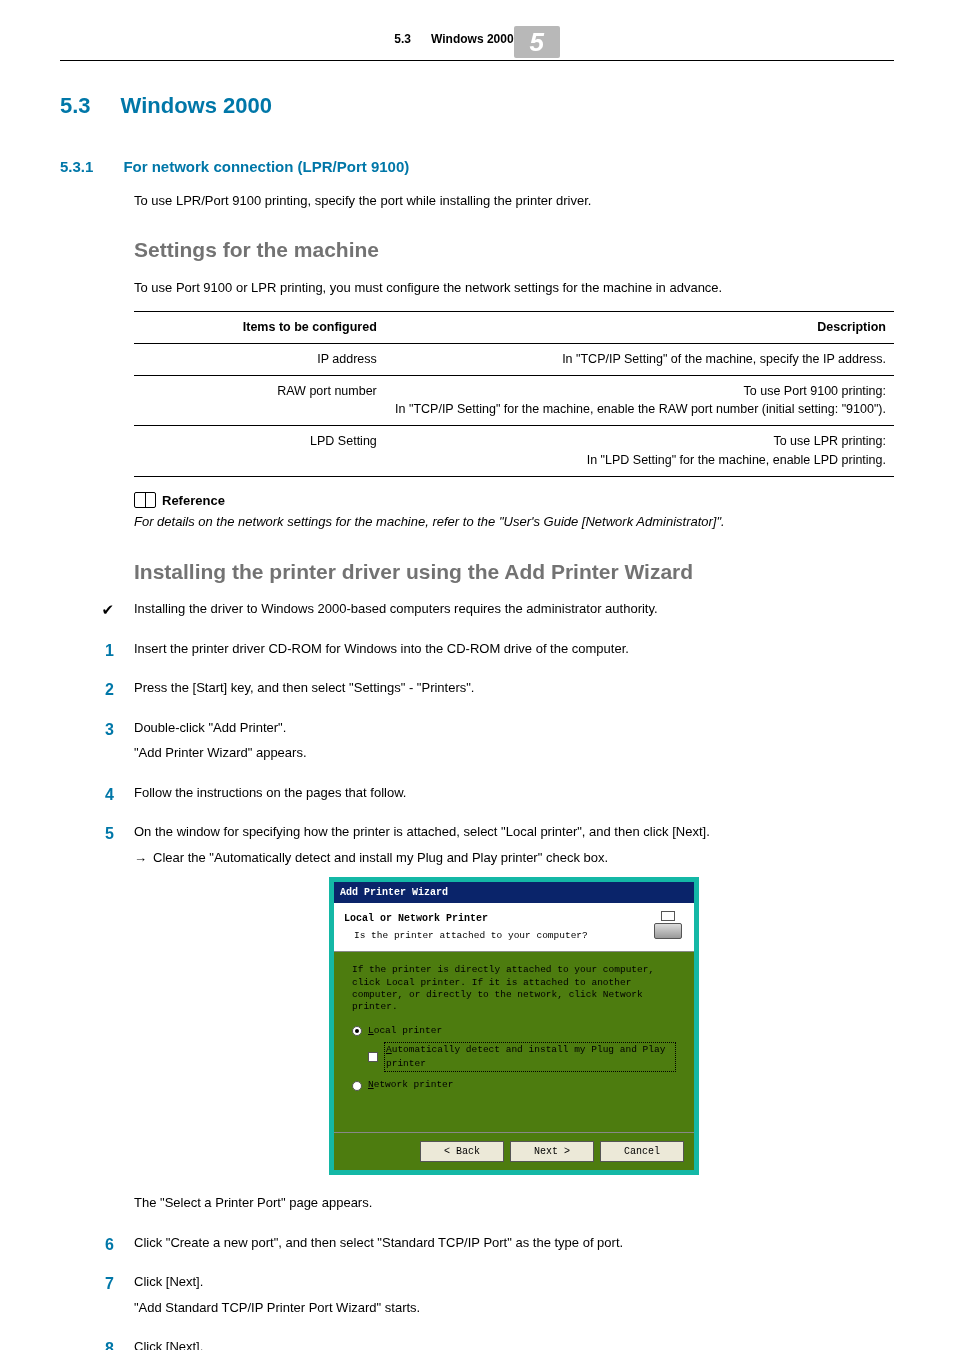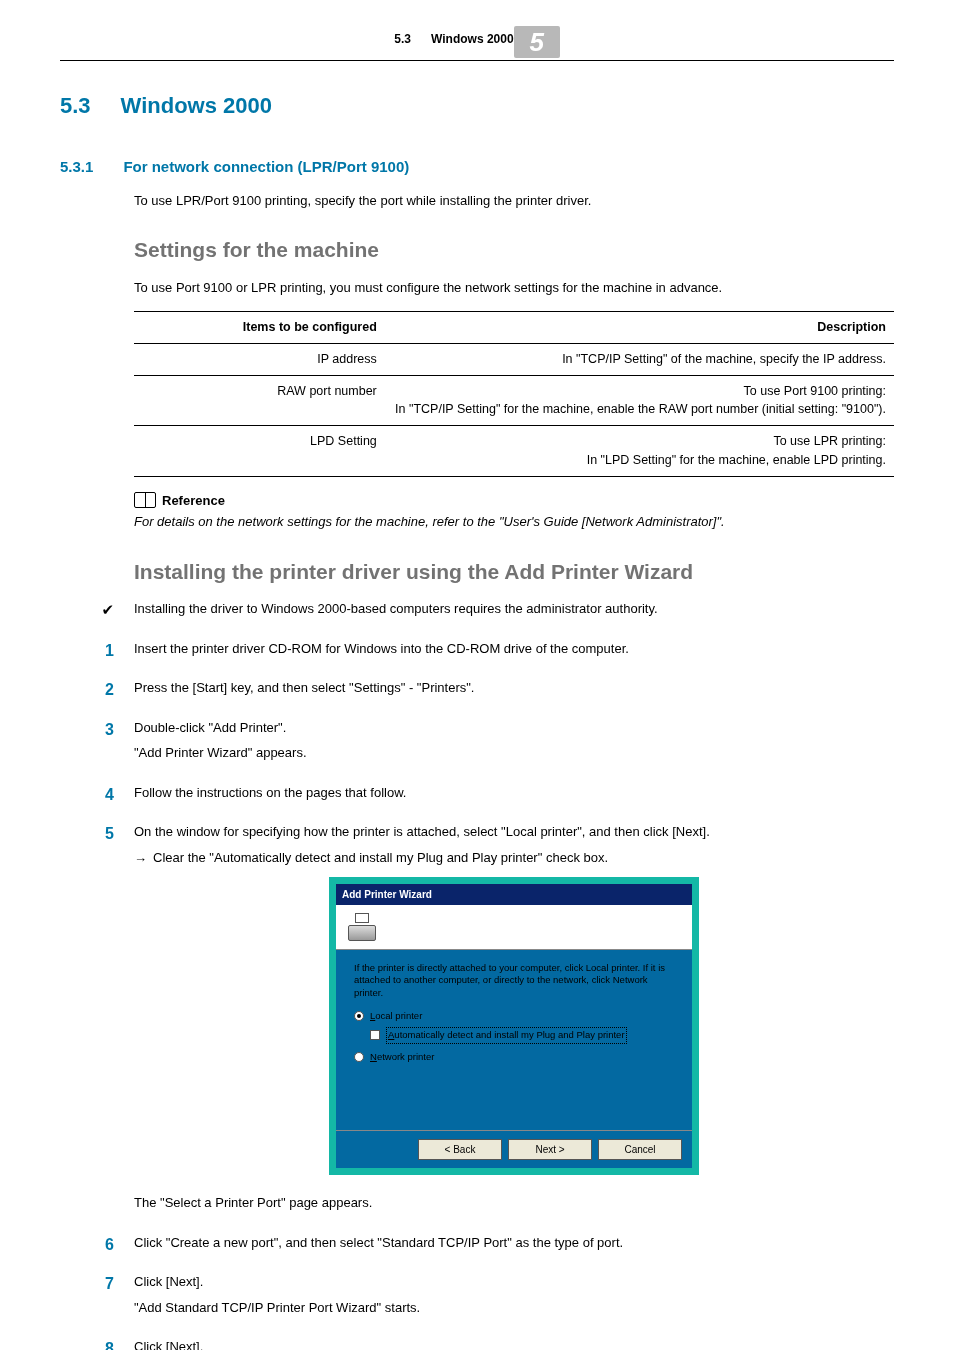--- a/index.html
+++ b/index.html
@@ -162,24 +162,24 @@
   .arrow {
     font-weight: bold;
   }
   .dialog-container {
     display: flex;
     justify-content: center;
     margin: 10px 0 18px 0;
   }
   .dialog {
     width: 370px;
-    border: 7px solid #14b8a6;
-    font-family: Liberation Sans, sans-serif;
+    border: 5px solid #14b8a6;
+    font-family: Liberation Mono, monospace;
     font-size: 10px;
-    background: #0369a1;
+    background: #4d7c0f;
   }
   .dialog-title {
     background: #0a246a;
     color: #fff;
     font-weight: bold;
     padding: 3px 6px;
     font-size: 10px;
   }
   .dialog-head {
     background: #fff;
@@ -402,20 +402,24 @@
         <p>On the window for specifying how the printer is attached, select "Local printer", and then click [Next].</p>
         <div class="sub-bullet">
           <span class="arrow">→</span>
           <span>Clear the "Automatically detect and install my Plug and Play printer" check box.</span>
         </div>
 
         <div class="dialog-container">
           <div class="dialog">
             <div class="dialog-title">Add Printer Wizard</div>
             <div class="dialog-head">
+              <div class="dialog-head-text">
+                <b>Local or Network Printer</b>
+                <span>Is the printer attached to your computer?</span>
+              </div>
               <div class="dialog-printer-icon">
                 <div class="ptop"></div>
                 <div class="pbody"></div>
               </div>
             </div>
             <div class="dialog-content">
               <div class="intro">If the printer is directly attached to your computer, click Local printer. If it is attached to another computer, or directly to the network, click Network printer.</div>
 
               <div class="radio-row">
                 <span class="radio checked"></span>

